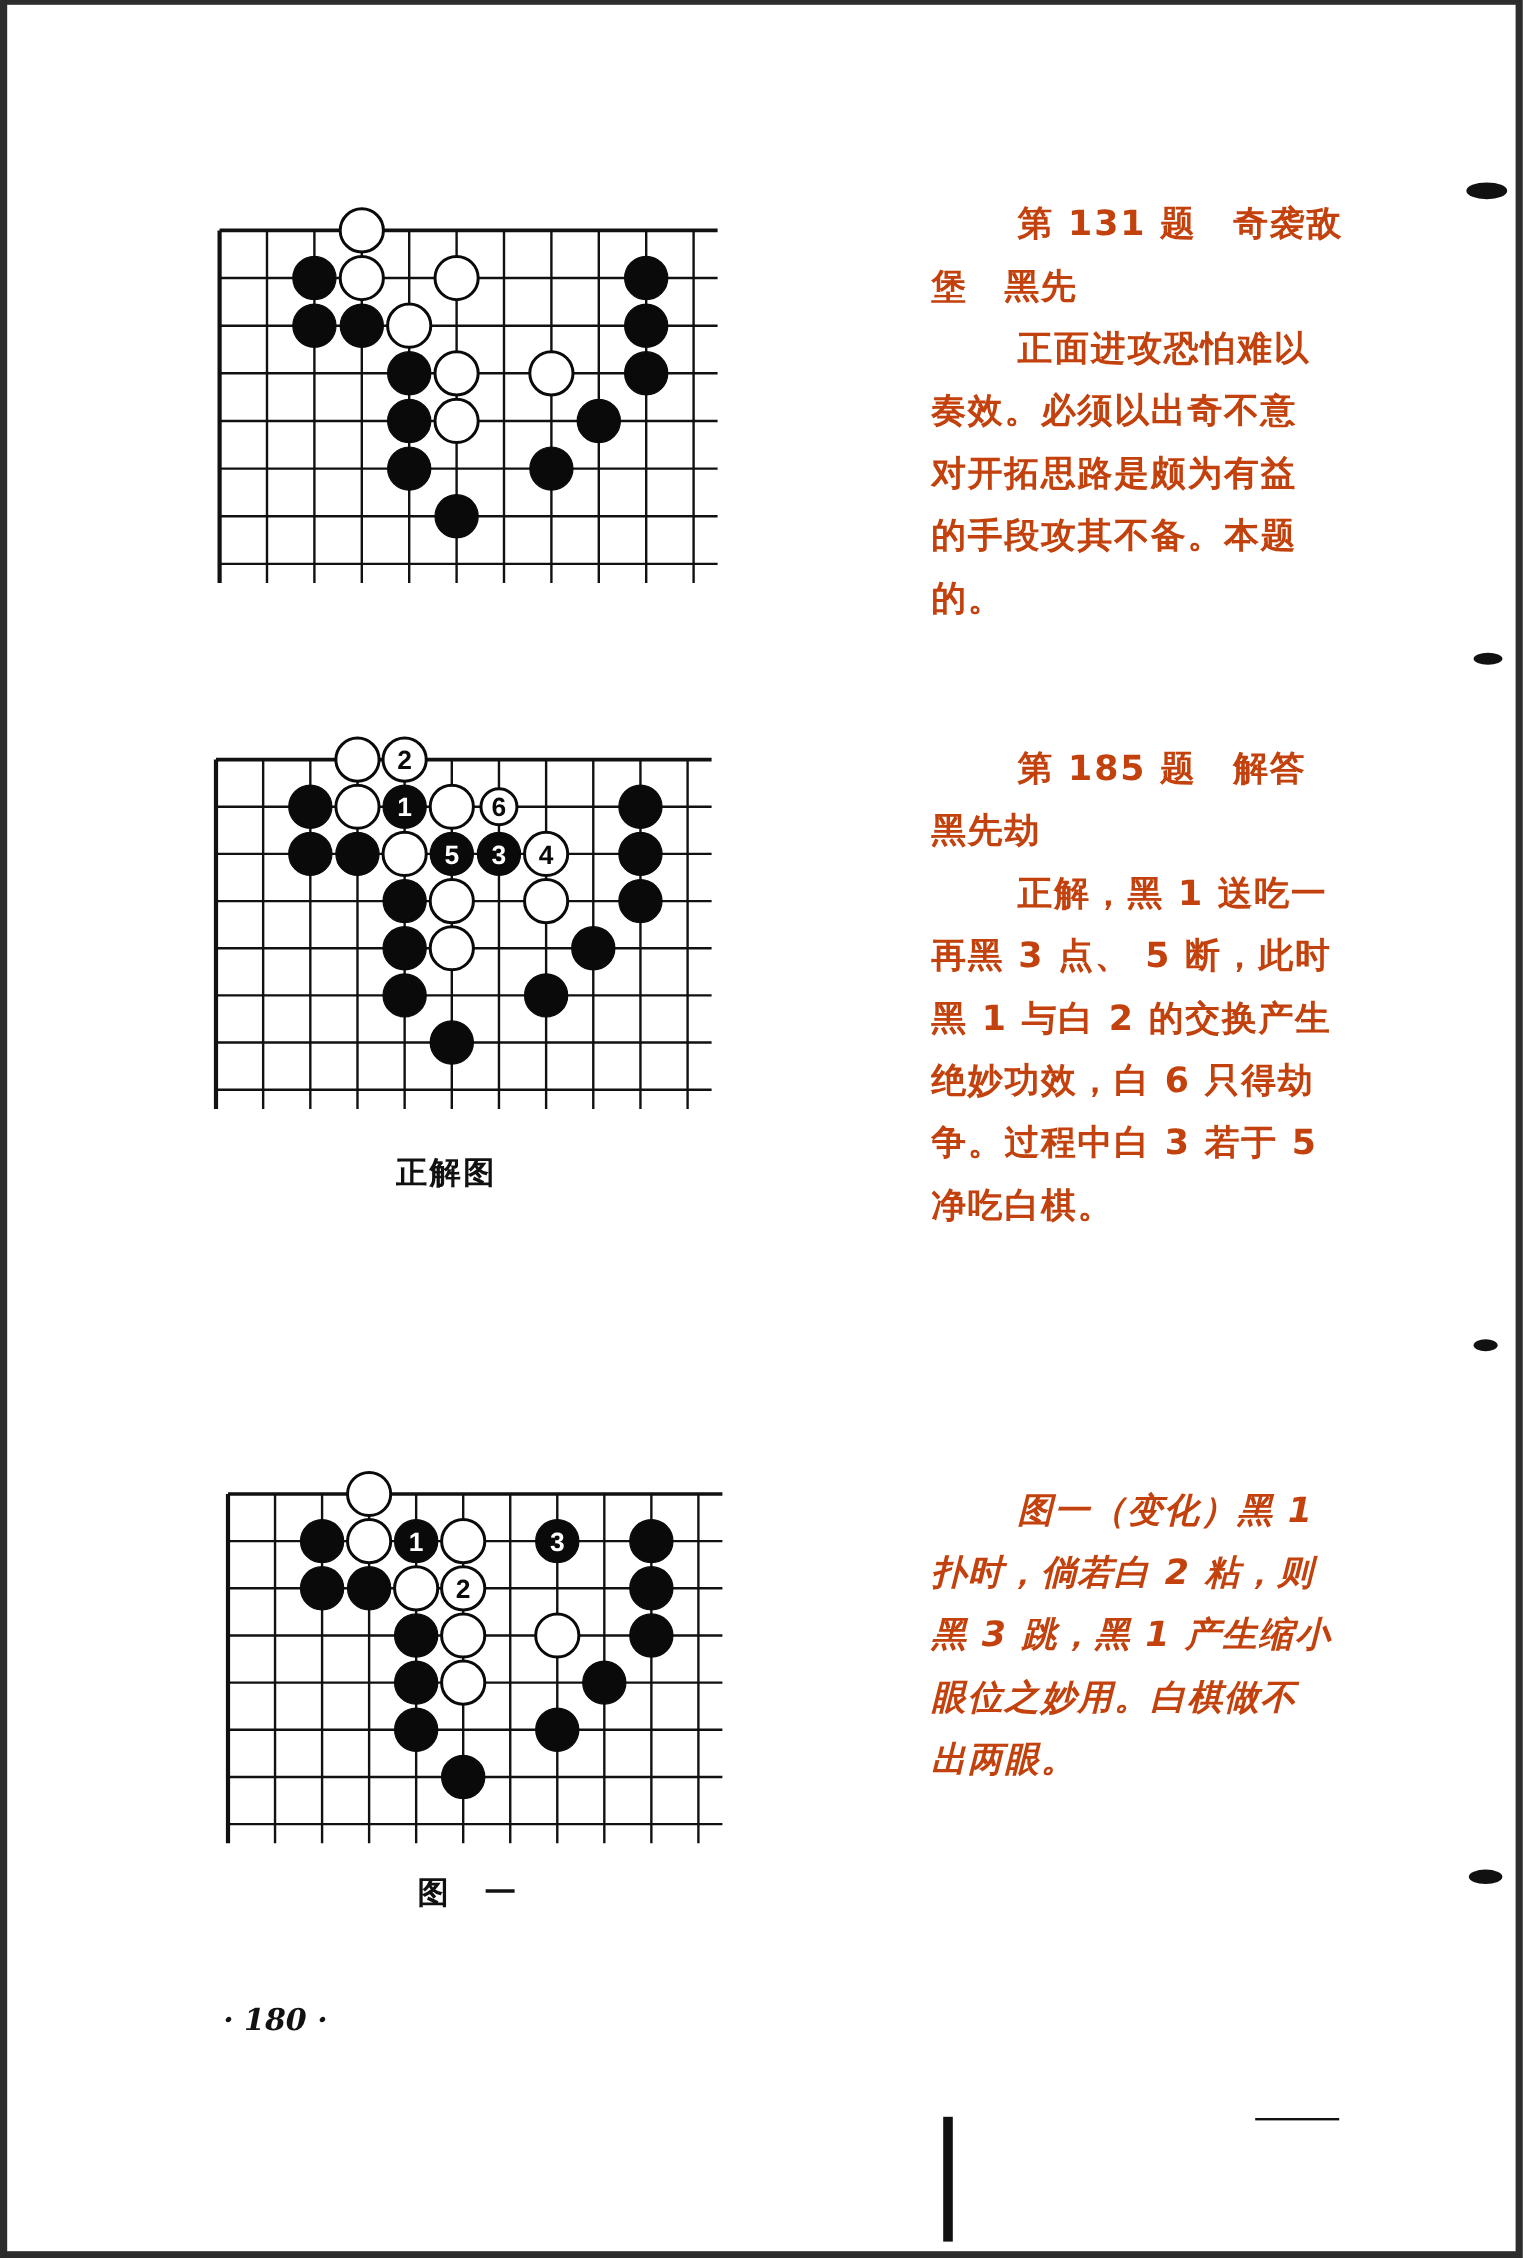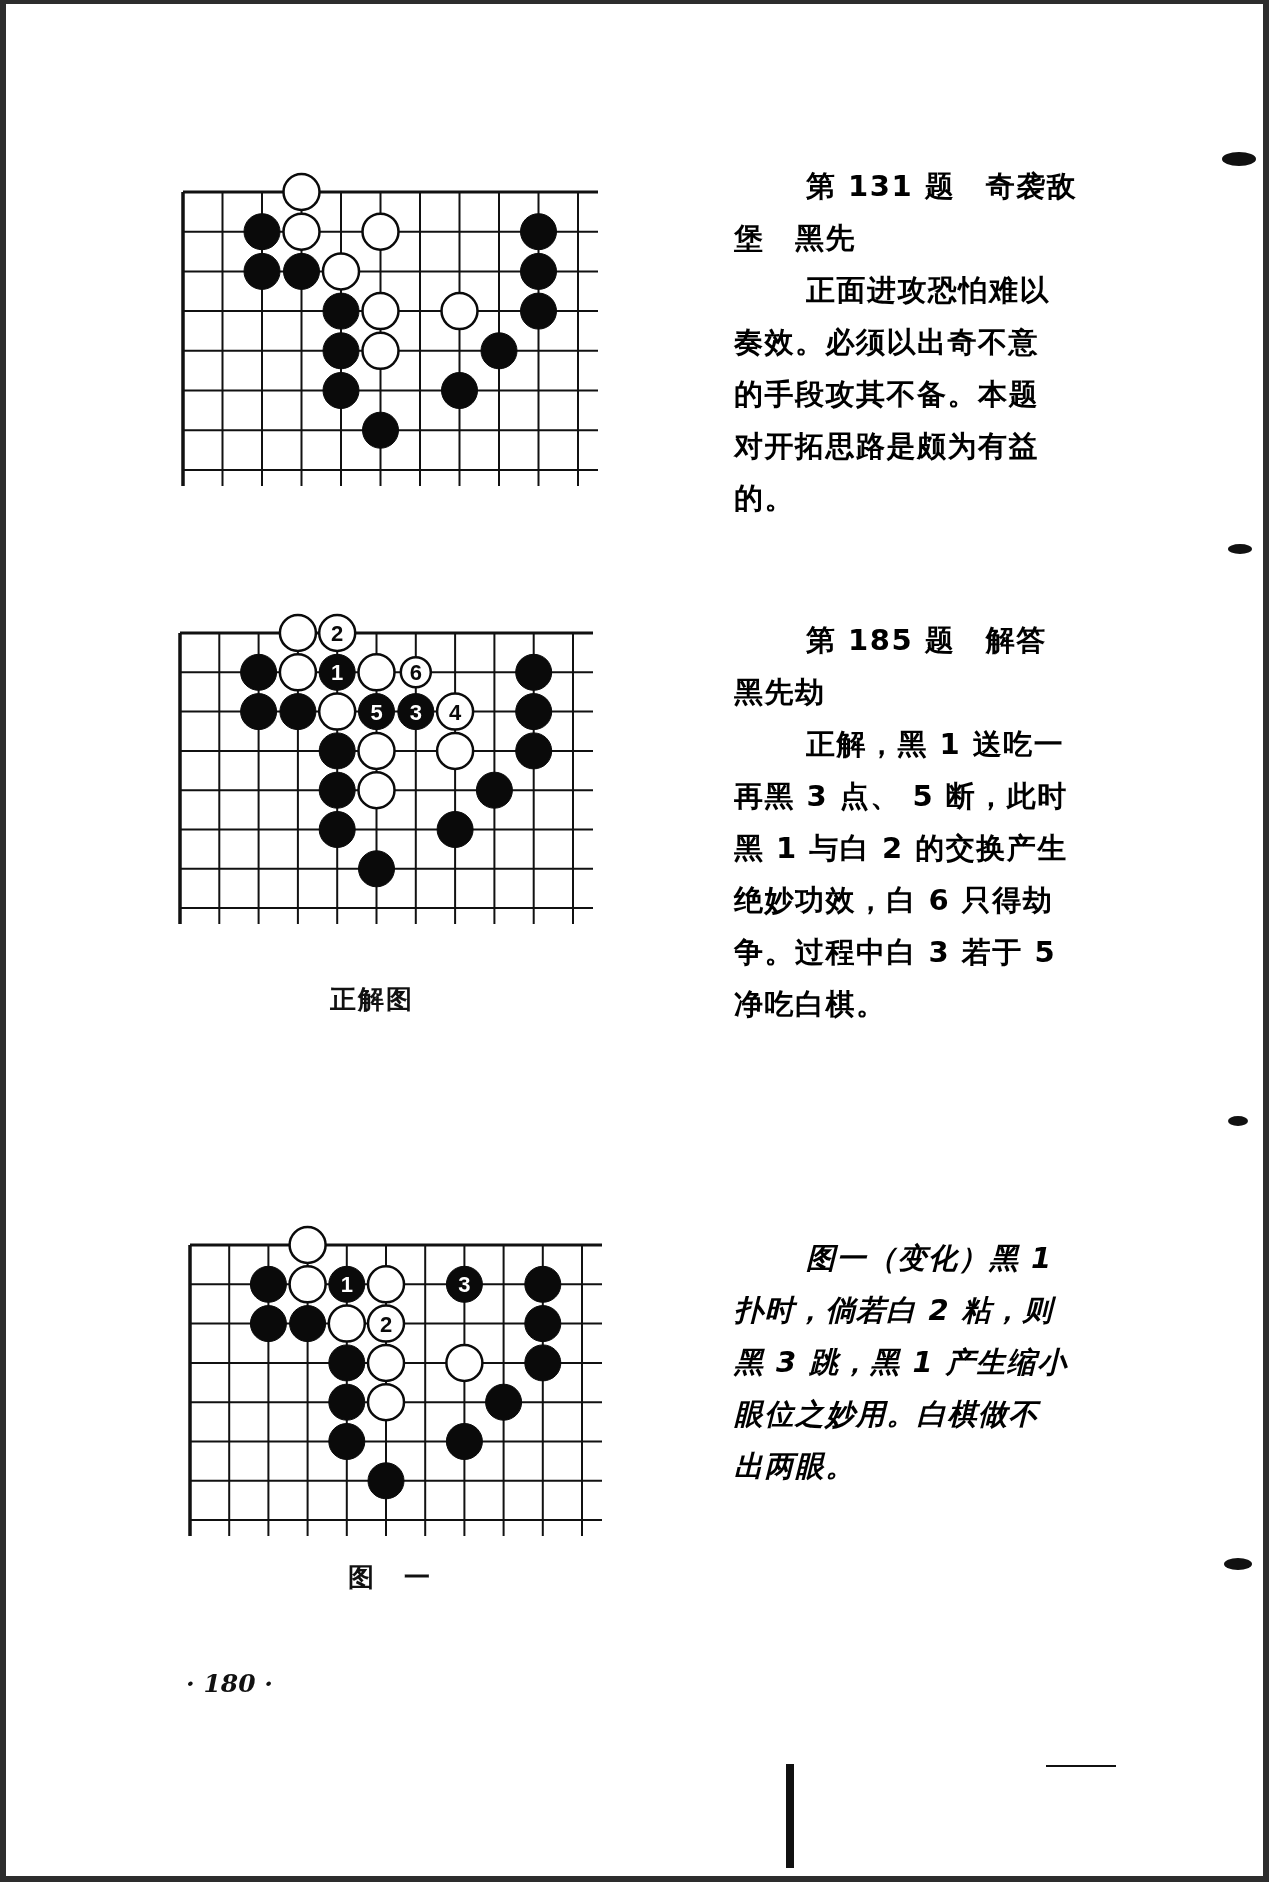--- a/index.html
+++ b/index.html
@@ -1,21 +1,21 @@
 <!DOCTYPE html>
 <html><head>
 <meta charset="utf-8">
 <style>
   html,body{margin:0;padding:0;}
   body{width:1269px;height:1882px;background:#2d2d2d;position:relative;overflow:hidden;font-family:"DejaVu Sans","Liberation Sans",sans-serif;}
   .page{position:absolute;left:6px;top:4px;width:1257px;height:1872px;background:#ffffff;}
   .board{position:absolute;}
   .board svg{display:block;}
   .caption{position:absolute;font-size:26px;font-weight:bold;color:#111;letter-spacing:2px;white-space:nowrap;}
-  .textblock{position:absolute;left:728px;width:370px;color:#000000;}
+  .textblock{position:absolute;left:770px;width:370px;color:#c2410c;}
   .line{height:52px;line-height:52px;font-size:29px;font-weight:bold;white-space:nowrap;letter-spacing:1.5px;}
   .indent{padding-left:72px;}
   .pagenum{position:absolute;left:180px;top:1665px;font-family:"DejaVu Serif","Liberation Serif",serif;font-style:italic;font-weight:bold;font-size:25px;color:#111;}
   .edge-mark{position:absolute;background:#111;border-radius:50%;}
   .bottom-bar{position:absolute;background:#111;}
 </style>
 </head>
 <body>
 
 <div class="page">
@@ -63,22 +63,22 @@
           <circle cx="197.5" cy="238.20000000000002" r="18" fill="#0a0a0a" stroke="#0a0a0a" stroke-width="1"></circle>
         </g>
       </svg>
     </div>
 
   <div class="textblock" style="top:156px;">
     <div class="line indent">第 131 题　奇袭敌</div>
     <div class="line">堡　黑先</div>
     <div class="line indent">正面进攻恐怕难以</div>
     <div class="line">奏效。必须以出奇不意</div>
+    <div class="line">对开拓思路是颇为有益</div>
     <div class="line">的手段攻其不备。本题</div>
-    <div class="line">对开拓思路是颇为有益</div>
     <div class="line">的。</div>
   </div>
 
   <div class="board" style="left: 150px; top: 605px;">
       <svg width="461" height="343.09999999999997">
         <g transform="translate(24,24)">
           <line x1="0" y1="0" x2="413" y2="0" stroke="#111" stroke-width="3"></line>
           <line x1="0" y1="39.3" x2="413" y2="39.3" stroke="#111" stroke-width="2"></line>
           <line x1="0" y1="78.6" x2="413" y2="78.6" stroke="#111" stroke-width="2"></line>
           <line x1="0" y1="117.89999999999999" x2="413" y2="117.89999999999999" stroke="#111" stroke-width="2"></line>
@@ -124,21 +124,21 @@
           <circle cx="353.7" cy="117.89999999999999" r="18" fill="#0a0a0a" stroke="#0a0a0a" stroke-width="1"></circle>
           <circle cx="157.2" cy="157.2" r="18" fill="#0a0a0a" stroke="#0a0a0a" stroke-width="1"></circle>
           <circle cx="196.5" cy="157.2" r="18" fill="#ffffff" stroke="#0a0a0a" stroke-width="2.5"></circle>
           <circle cx="314.4" cy="157.2" r="18" fill="#0a0a0a" stroke="#0a0a0a" stroke-width="1"></circle>
           <circle cx="157.2" cy="196.5" r="18" fill="#0a0a0a" stroke="#0a0a0a" stroke-width="1"></circle>
           <circle cx="275.09999999999997" cy="196.5" r="18" fill="#0a0a0a" stroke="#0a0a0a" stroke-width="1"></circle>
           <circle cx="196.5" cy="235.79999999999998" r="18" fill="#0a0a0a" stroke="#0a0a0a" stroke-width="1"></circle>
         </g>
       </svg>
     </div>
-  <div class="caption" style="left:324px;top:978px;text-align:right;">正解图</div>
+  <div class="caption" style="left:324px;top:956px;text-align:right;">正解图</div>
 
   <div class="textblock" style="top:610px;">
     <div class="line indent">第 185 题　解答</div>
     <div class="line">黑先劫</div>
     <div class="line indent">正解，黑 1 送吃一</div>
     <div class="line">再黑 3 点、 5 断，此时</div>
     <div class="line">黑 1 与白 2 的交换产生</div>
     <div class="line">绝妙功效，白 6 只得劫</div>
     <div class="line">争。过程中白 3 若于 5</div>
     <div class="line">净吃白棋。</div>

